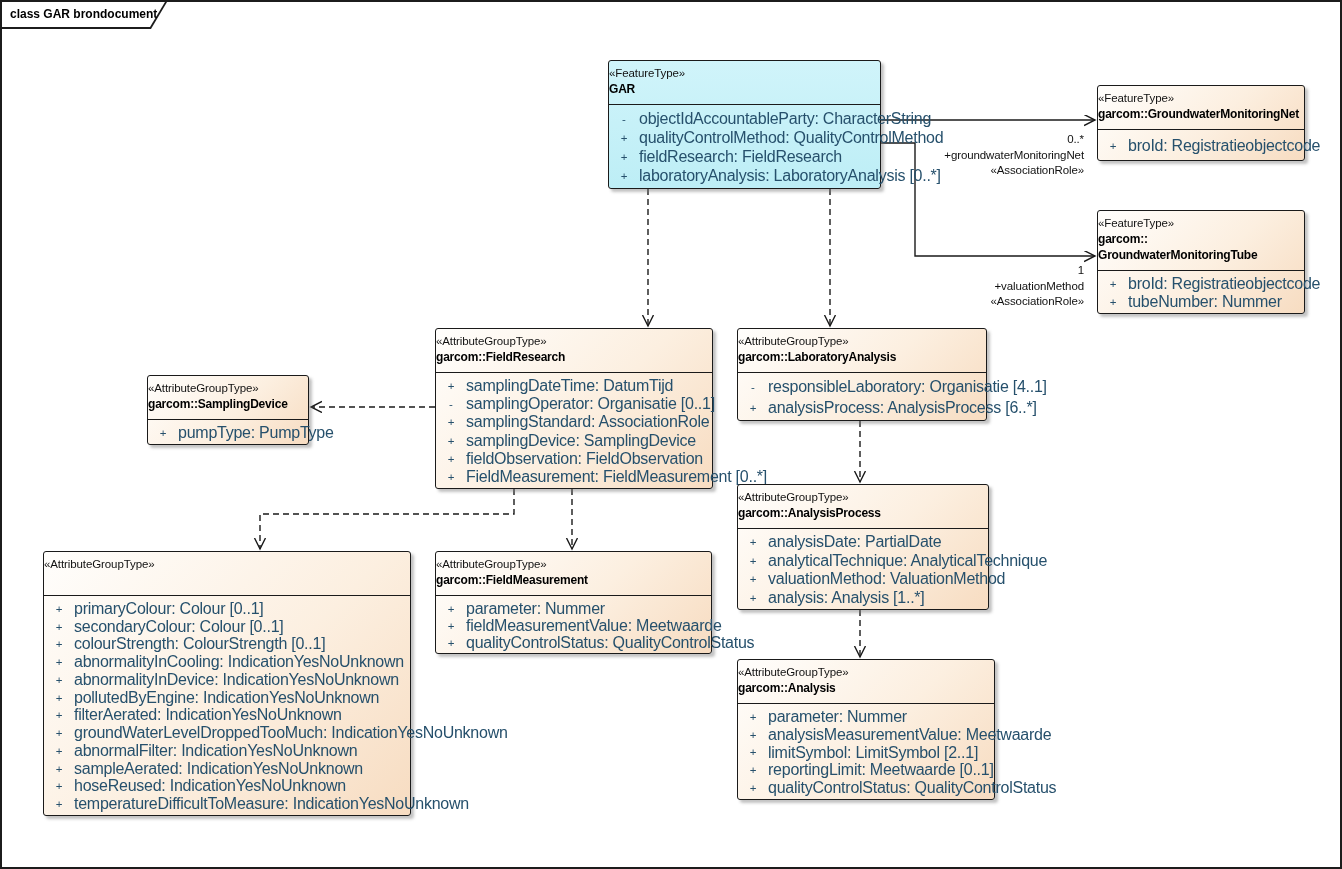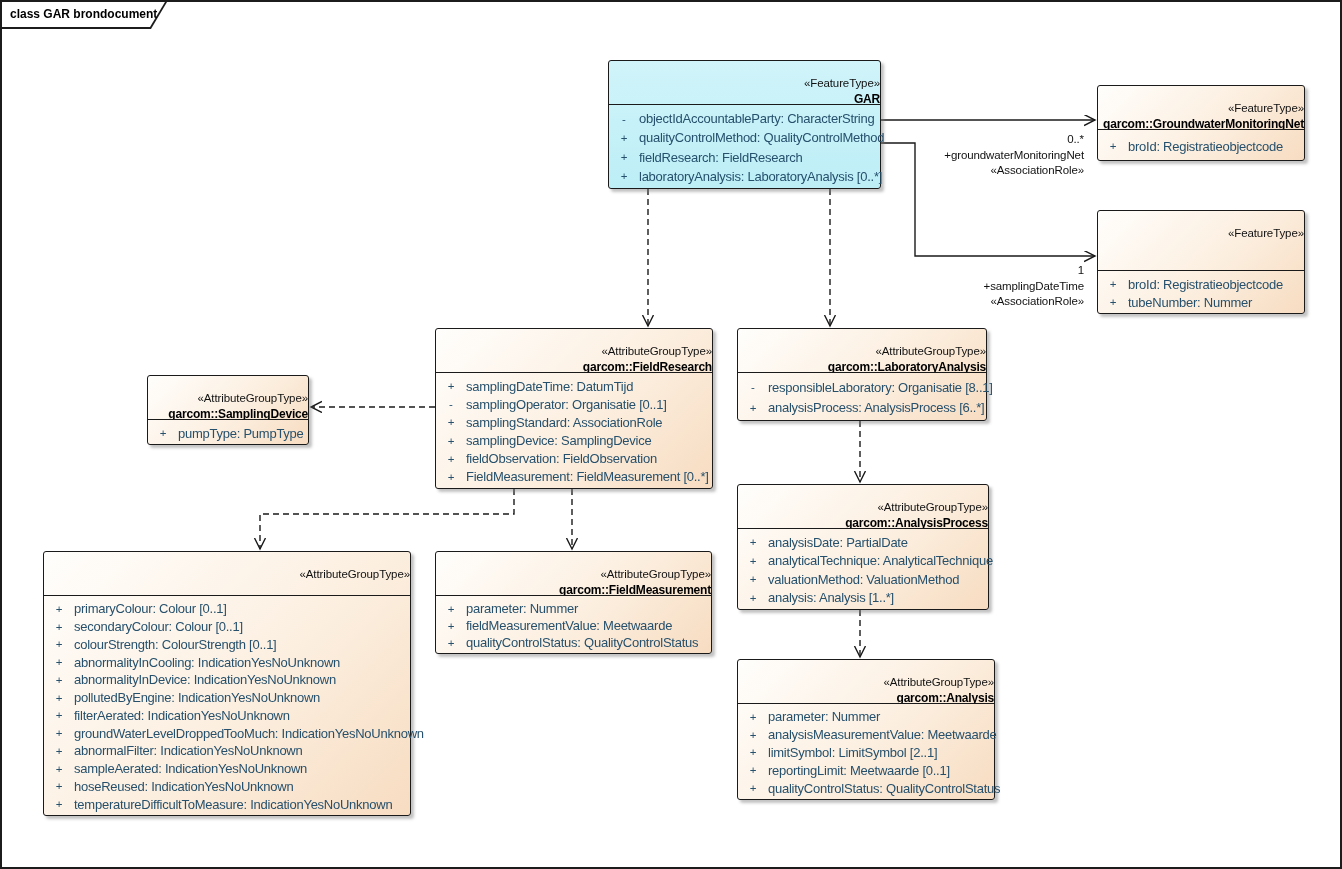--- a/index.html
+++ b/index.html
@@ -40,30 +40,30 @@
     border:1.6px solid #1a1a1a;
     border-radius:3px;
     box-shadow:3px 3px 3px rgba(120,120,120,0.45);
     z-index:2;
   }
   .cls.feature{background:linear-gradient(to bottom,#d0f4fa 0%,#bdeef6 100%);}
   .cls.group{background:linear-gradient(135deg,#fffefc 0%,#fcefe0 55%,#f7dcc1 100%);}
   .cls-header{
     box-sizing:border-box;
     border-bottom:1.6px solid #1a1a1a;
-    text-align:right;
-    padding-top:14px;
+    text-align:left;
+    padding-top:4px;
     overflow:hidden;
   }
   .stereotype{font-size:11.5px;color:#111;line-height:16px;letter-spacing:-0.1px;}
   .cls-name{font-size:12px;font-weight:bold;color:#000;line-height:16px;letter-spacing:-0.2px;}
   .attr-list{padding-top:4px;}
   .attr-row{display:flex;align-items:center;white-space:nowrap;}
   .vis{width:30px;flex:0 0 30px;text-align:center;font-size:11.5px;color:#26506c;}
-  .attr-text{font-size:13px;color:#26506c;letter-spacing:-0.25px;}
+  .attr-text{font-size:16px;color:#26506c;letter-spacing:-0.25px;}
   
   .edge-label{
     position:absolute;z-index:3;
     text-align:right;
     font-size:11.5px;color:#111;line-height:15.5px;
     letter-spacing:-0.1px;
     white-space:nowrap;
   }
 </style>
 </head>
@@ -129,20 +129,24 @@
     <div class="attr-list">
         <div class="attr-row" style="height: 24px;">
           <span class="vis">+</span>
           <span class="attr-text">broId: Registratieobjectcode</span>
         </div>
       </div>
   </div>
     <div class="cls group" style="left: 1095px; top: 208px; width: 208px; height: 104px;">
     <div class="cls-header" style="height: 60px;">
       <div class="stereotype">«FeatureType»</div>
+      <div class="cls-name">
+          <div>garcom::</div>
+          <div>GroundwaterMonitoringTube</div>
+        </div>
     </div>
     <div class="attr-list">
         <div class="attr-row" style="height: 18px;">
           <span class="vis">+</span>
           <span class="attr-text">broId: Registratieobjectcode</span>
         </div>
         <div class="attr-row" style="height: 18px;">
           <span class="vis">+</span>
           <span class="attr-text">tubeNumber: Nummer</span>
         </div>
@@ -185,21 +189,21 @@
     <div class="cls group" style="left: 735px; top: 326px; width: 250px; height: 93px;">
     <div class="cls-header" style="height: 44px;">
       <div class="stereotype">«AttributeGroupType»</div>
       <div class="cls-name">
           <div>garcom::LaboratoryAnalysis</div>
         </div>
     </div>
     <div class="attr-list">
         <div class="attr-row" style="height: 20.5px;">
           <span class="vis">-</span>
-          <span class="attr-text">responsibleLaboratory: Organisatie [8..1]</span>
+          <span class="attr-text">responsibleLaboratory: Organisatie [4..1]</span>
         </div>
         <div class="attr-row" style="height: 20.5px;">
           <span class="vis">+</span>
           <span class="attr-text">analysisProcess: AnalysisProcess [6..*]</span>
         </div>
       </div>
   </div>
     <div class="cls group" style="left: 145px; top: 373px; width: 162px; height: 70px;">
     <div class="cls-header" style="height: 44px;">
       <div class="stereotype">«AttributeGroupType»</div>
@@ -347,16 +351,16 @@
         </div>
       </div>
   </div>
     <div class="edge-label" style="right: 256px; top: 130px;">
       <div>0..*</div>
       <div>+groundwaterMonitoringNet</div>
       <div>«AssociationRole»</div>
     </div>
     <div class="edge-label" style="right: 256px; top: 261px;">
       <div>1</div>
-      <div>+samplingDateTime</div>
+      <div>+valuationMethod</div>
       <div>«AssociationRole»</div>
     </div>
   </div>
 
 </body></html>

